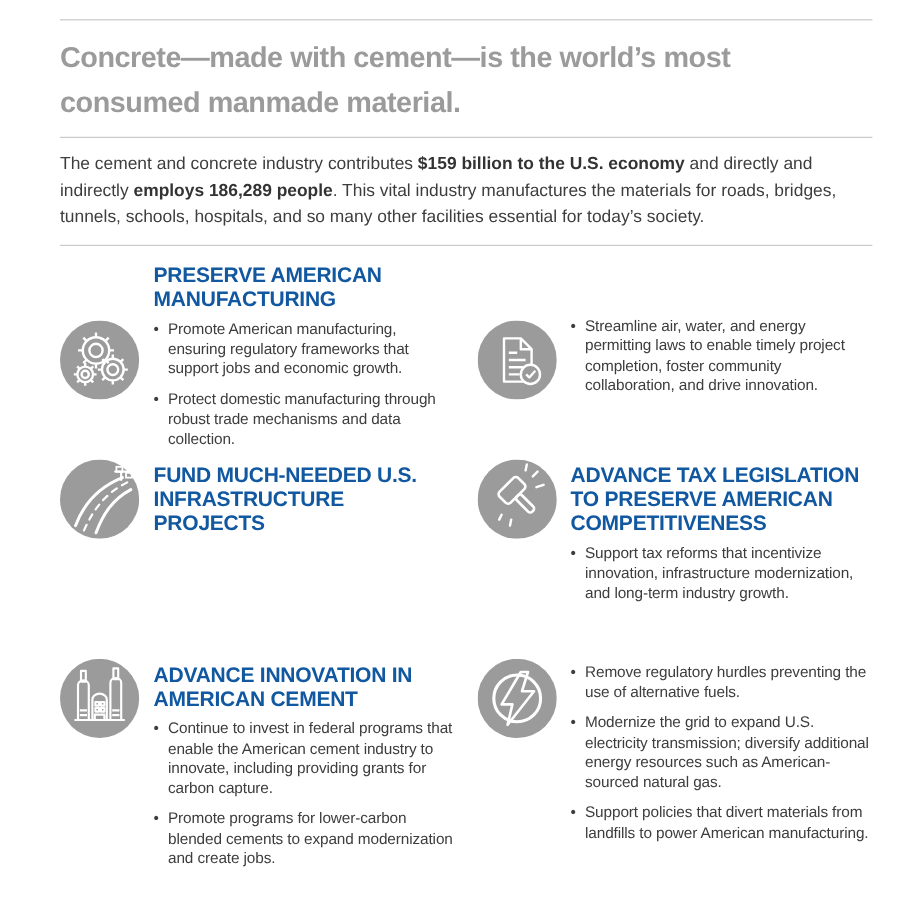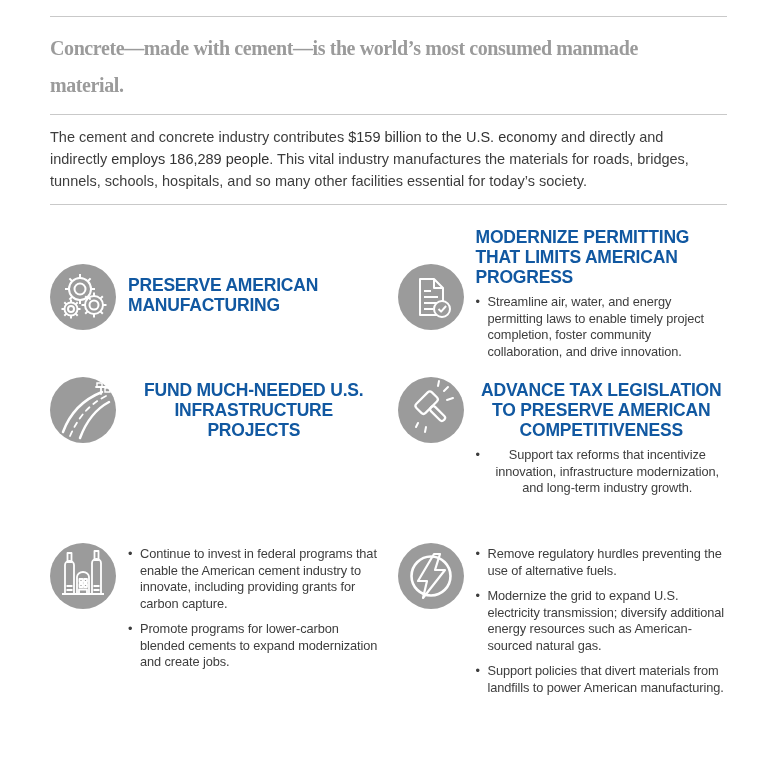--- a/index.html
+++ b/index.html
@@ -9,42 +9,41 @@
     font-family:"Liberation Sans","DejaVu Sans",sans-serif;
     color:#3d3d3d;
   }
   .page { width:768px; height:768px; padding:0 41px 0 50px; overflow:hidden; }
   .rule { border:none; border-top:1.5px solid #c9c9c9; width:100%; }
   .rule.top { margin-top:16px; }
 
   h1.headline {
     margin:13px 0 10px 0;
     max-width:648px;
-    font-size:20px; line-height:37px; font-weight:bold;
+    font-size:24px; line-height:37px; font-weight:bold;
     letter-spacing:-0.4px;
     color:#9b9b9b;
-    font-family:Liberation Serif, serif;
   }
 
   .intro {
     margin:11px 0 12px 0;
     font-size:14.5px; line-height:22px; color:#3d3d3d;
     max-width:660px;
   }
-  .intro .b { font-weight:normal; color:#333333;margin-top:18px; }
+  .intro .b { font-weight:bold; color:#333333;margin-top:18px; }
 
   .grid {
     margin-top:11px;
     display:grid;
     grid-template-columns:1fr 1fr;
     column-gap:18px;
   }
   .card { display:flex; gap:12px; align-items:flex-start; }
   .card.r1 { min-height:161px;align-items:center; }
-  .card.r2 { min-height:166px;text-align:center; }
+  .card.r2 { min-height:166px; }
   .icon-circle { width:66px; height:66px; flex:0 0 66px; }
   .card-body { padding-top:3px; }
   h2.sec-title {
     font-size:17.5px; line-height:20px; font-weight:bold;
     letter-spacing:-0.2px;
     color:#1158a1;
     margin-bottom:7px;
   }
   ul.bullets { list-style:none; }
   ul.bullets li {
@@ -90,38 +89,41 @@
               <circle cx="44" cy="41" r="4.5"></circle>
             <path d="M53,41 h3.5 M50.4,47.4 l2.4,2.4 M44,50 v3.5 M37.6,47.4 l-2.4,2.4 M35,41 h-3.5 M37.6,34.6 l-2.4,-2.4 M44,32 v-3.5 M50.4,34.6 l2.4,-2.4"></path>
             <circle cx="21" cy="45" r="6.5"></circle>
               <circle cx="21" cy="45" r="3"></circle>
             <path d="M27.5,45 h3 M25.6,49.6 l2.1,2.1 M21,51.5 v3 M16.4,49.6 l-2.1,2.1 M14.5,45 h-3 M16.4,40.4 l-2.1,-2.1 M21,38.5 v-3 M25.6,40.4 l2.1,-2.1"></path>
           </g>
         </svg>
       </div>
       <div class="card-body">
         <h2 class="sec-title">PRESERVE AMERICAN MANUFACTURING</h2>
+        <ul class="bullets">
+          <li>Promote American manufacturing, ensuring regulatory frameworks that support jobs and economic growth.</li>
+          <li>Protect domestic manufacturing through robust trade mechanisms and data collection.</li>
+        </ul>
       </div>
     </div>
 
     <div class="card r1">
       <div class="icon-circle">
         <svg viewBox="0 0 66 66" width="66" height="66">
           <circle cx="33" cy="33" r="33" fill="#9b9b9b"></circle>
           <g stroke="#ffffff" stroke-width="2" fill="none" stroke-linejoin="round">
             <path d="M22,15 h14 l9,9 v27 h-23 z"></path>
             <path d="M36,15 v9 h9"></path>
             <path d="M26,27 h7 M26,33 h14 M26,39 h14 M26,45 h9"></path>
             <circle cx="44" cy="45" r="8" fill="#9b9b9b"></circle>
             <path d="M40.5,45 l2.6,2.6 l5,-5.6"></path>
           </g>
         </svg>
       </div>
       <div class="card-body">
-        <h2 class="sec-title">MODERNIZE PERMITTING THAT LIMITS AMERICAN PROGRESS</h2>
         <ul class="bullets">
           <li>Streamline air, water, and energy permitting laws to enable timely project completion, foster community collaboration, and drive innovation.</li>
         </ul>
       </div>
     </div>
 
     <div class="card r2">
       <div class="icon-circle">
         <svg viewBox="0 0 66 66" width="66" height="66">
           <circle cx="33" cy="33" r="33" fill="#9b9b9b"></circle>
@@ -179,20 +181,21 @@
             <path d="M27,51 V34 a6,5 0 0 1 12,0 V51"></path>
             <rect x="29.5" y="36" width="3" height="3"></rect>
             <rect x="34" y="36" width="3" height="3"></rect>
             <rect x="29.5" y="41" width="3" height="3"></rect>
             <rect x="34" y="41" width="3" height="3"></rect>
             <rect x="29" y="46.5" width="8" height="4.5"></rect>
           </g>
         </svg>
       </div>
       <div class="card-body">
+        <h2 class="sec-title">ADVANCE INNOVATION IN AMERICAN CEMENT</h2>
         <ul class="bullets">
           <li>Continue to invest in federal programs that enable the American cement industry to innovate, including providing grants for carbon capture.</li>
           <li>Promote programs for lower-carbon blended cements to expand modernization and create jobs.</li>
         </ul>
       </div>
     </div>
 
     <div class="card">
       <div class="icon-circle">
         <svg viewBox="0 0 66 66" width="66" height="66">

